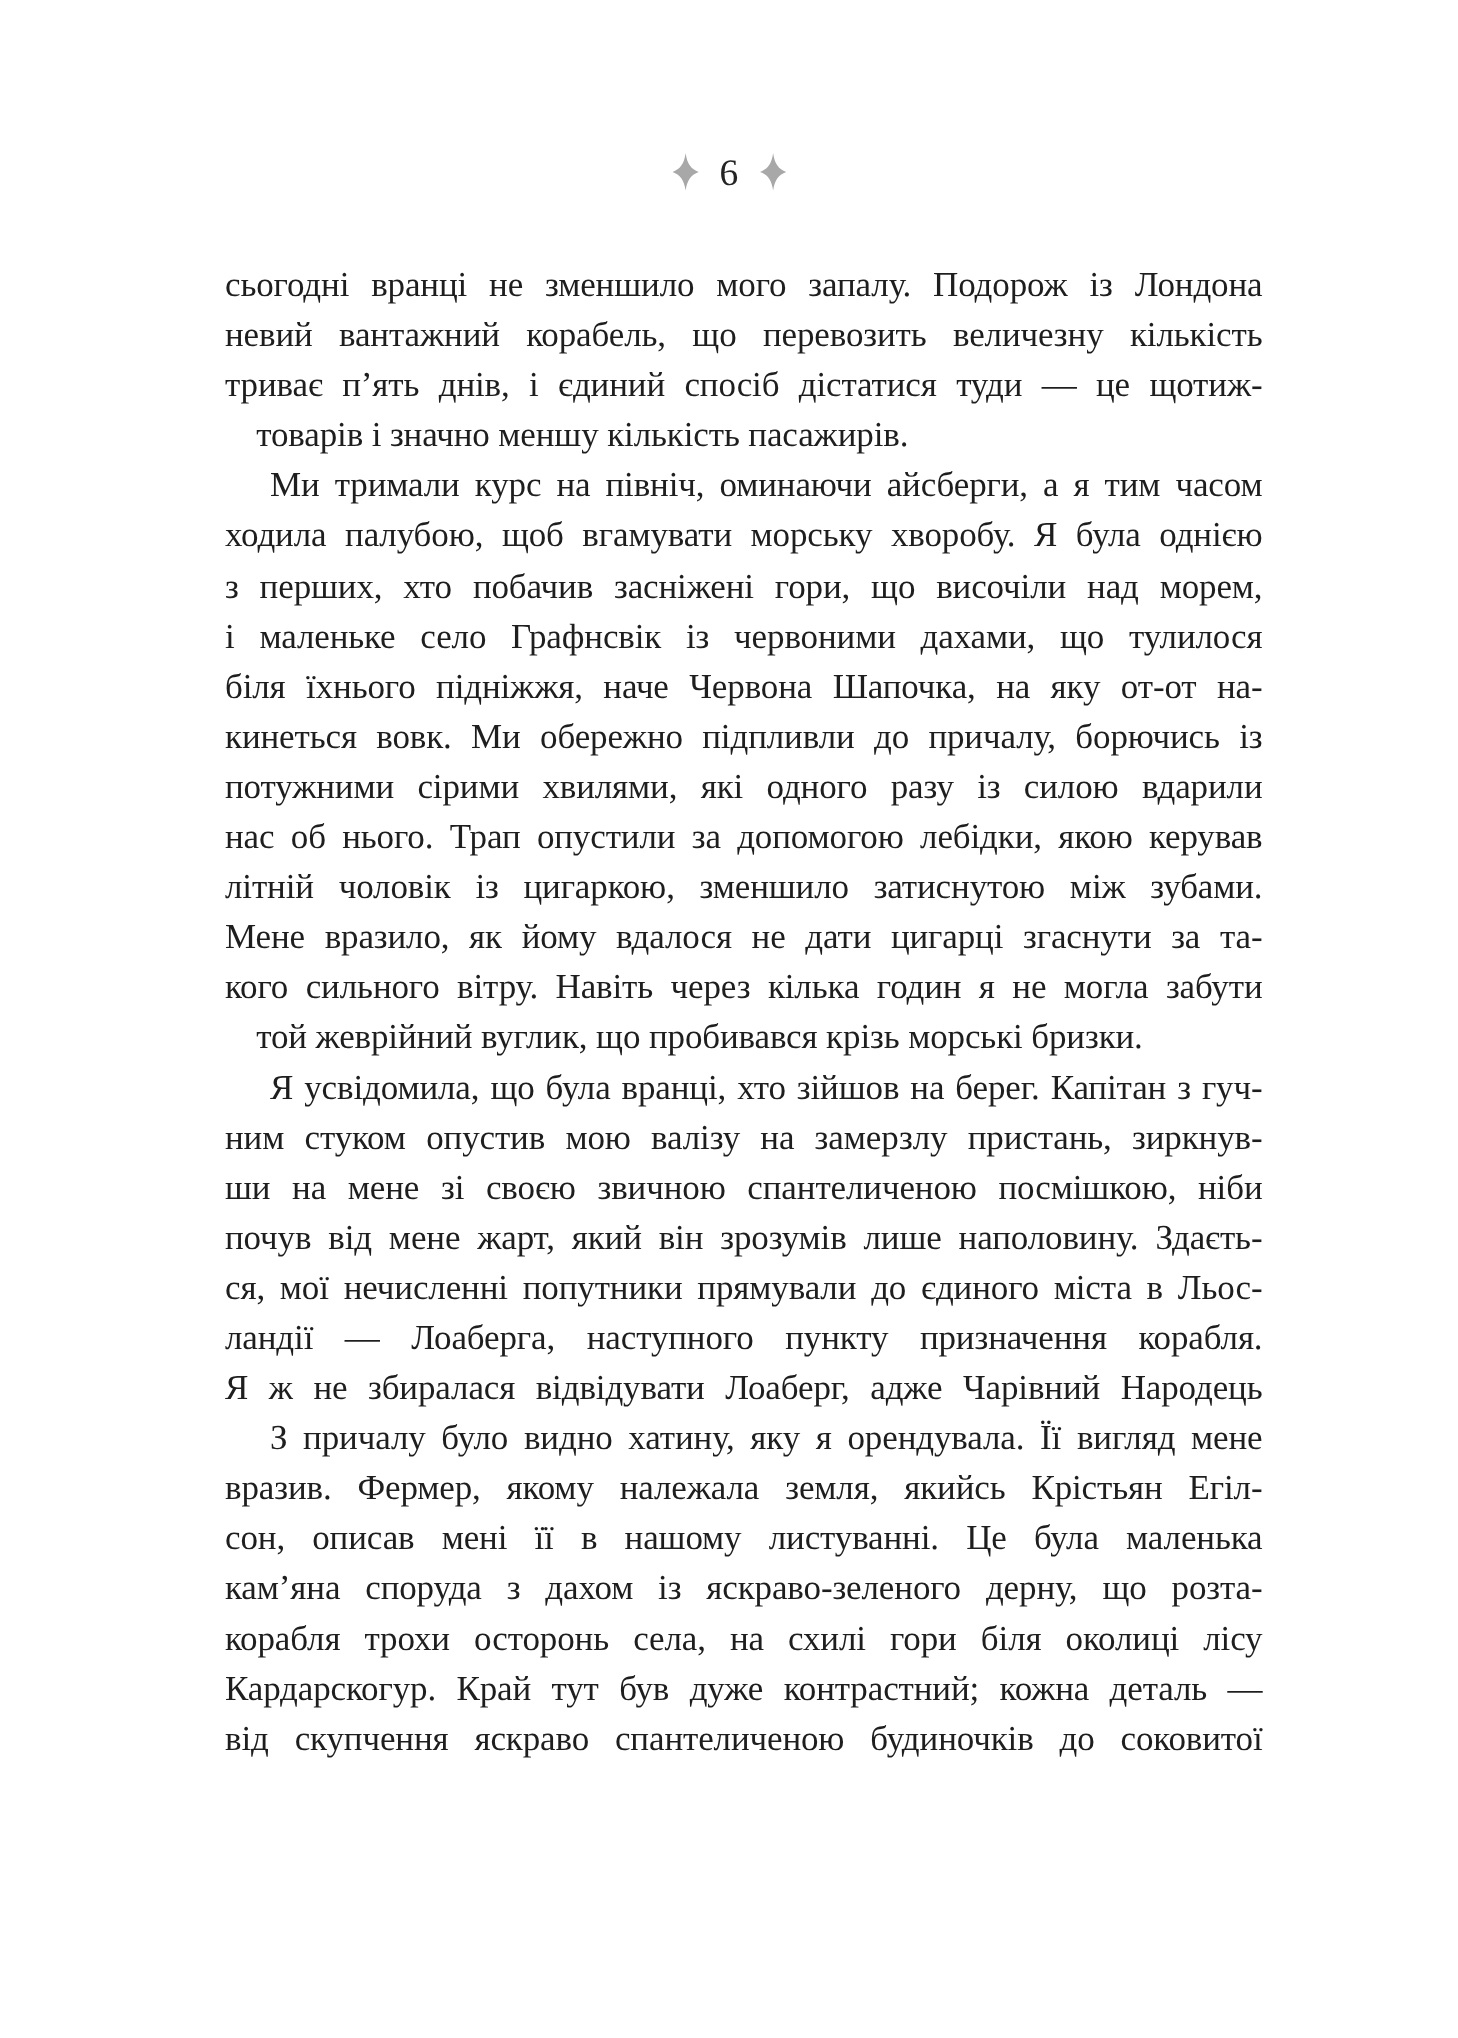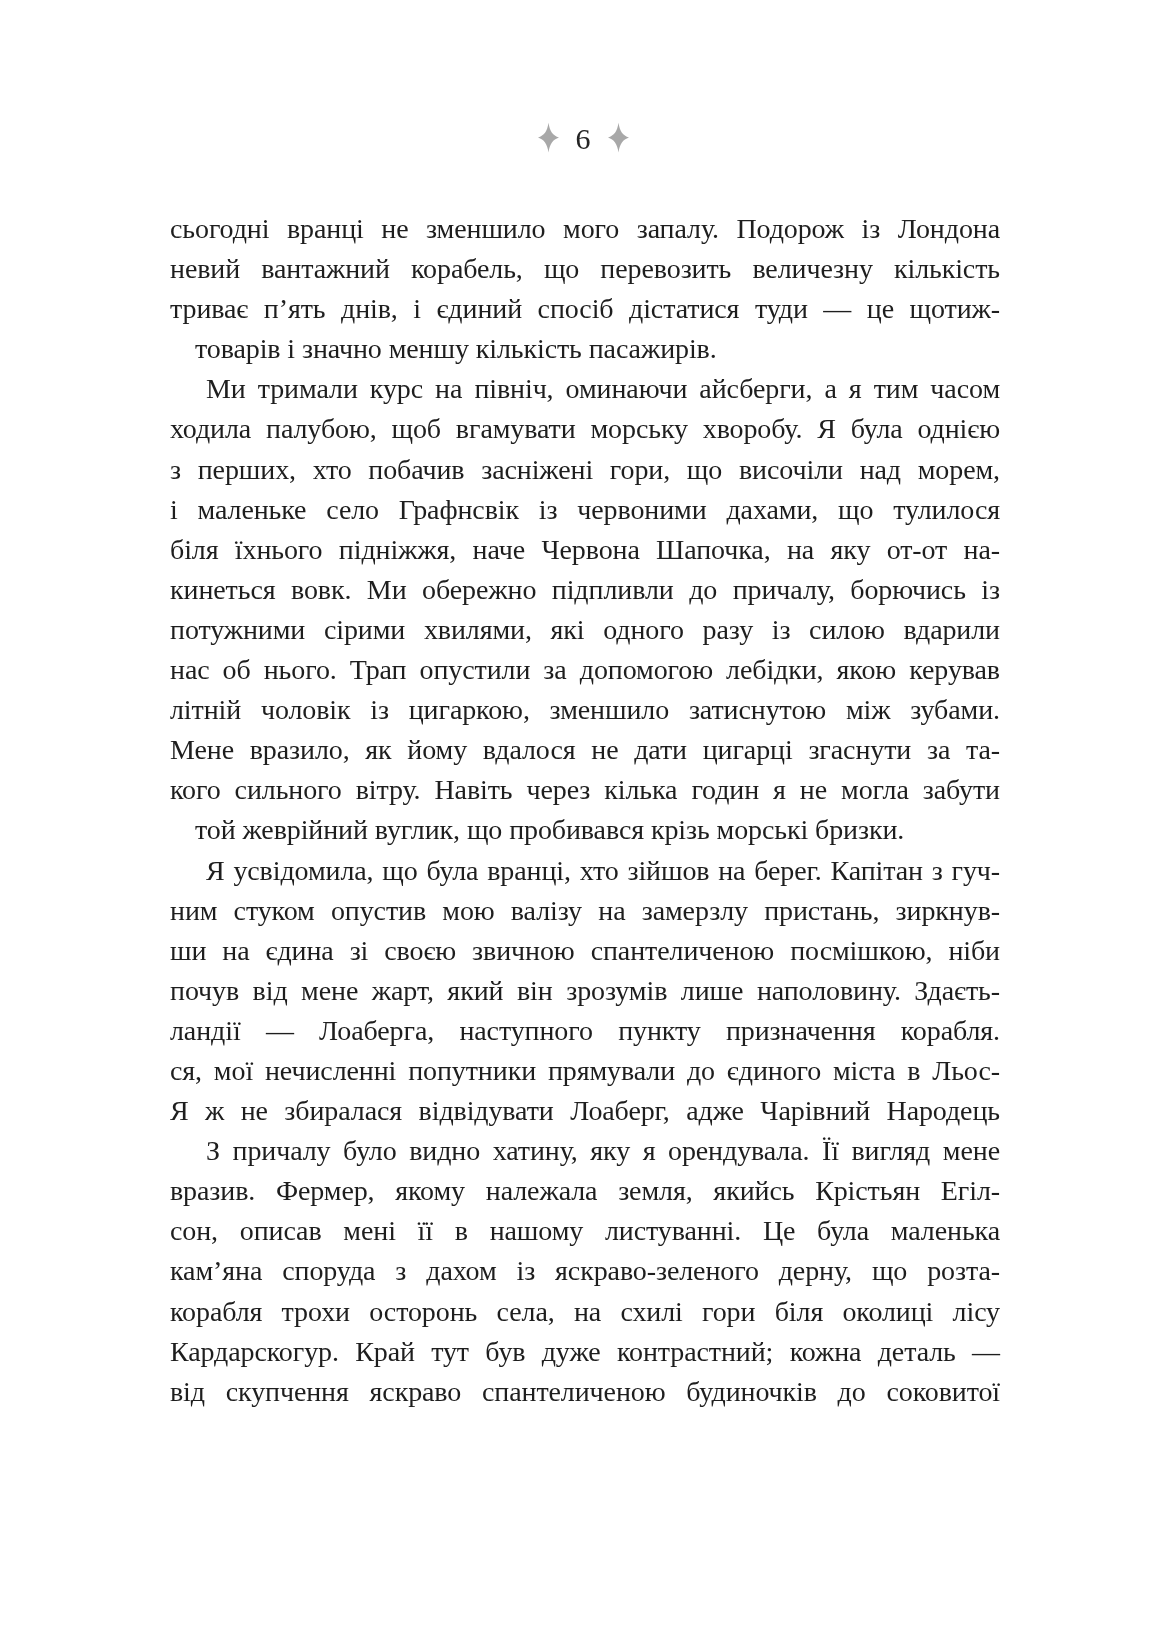--- a/index.html
+++ b/index.html
@@ -24,21 +24,21 @@
   }
   .page-number {
     font-size: 30px;
     line-height: 1;
     color: #242424;
     padding-top: 3px;
   }
   .star { width: 21px; height: 31px; display: block; }
   .page-body {
     position: absolute;
-    left: 170px;
+    left: 180px;
     top: 209px;
     width: 830px;
     font-size: 28px;
     line-height: 40.1px;
     letter-spacing: -0.1px;
   }
   .line {
     text-align: justify;
     text-align-last: justify;
   }
@@ -73,24 +73,24 @@
       <div class="line"><span>біля їхнього підніжжя, наче Червона Шапочка, на яку от-от на-</span></div>
       <div class="line"><span>кинеться вовк. Ми обережно підпливли до причалу, борючись із</span></div>
       <div class="line"><span>потужними сірими хвилями, які одного разу із силою вдарили</span></div>
       <div class="line"><span>нас об нього. Трап опустили за допомогою лебідки, якою керував</span></div>
       <div class="line"><span>літній чоловік із цигаркою, зменшило затиснутою між зубами.</span></div>
       <div class="line"><span>Мене вразило, як йому вдалося не дати цигарці згаснути за та-</span></div>
       <div class="line"><span>кого сильного вітру. Навіть через кілька годин я не могла забути</span></div>
       <div class="line lastline"><span>той жеврійний вуглик, що пробивався крізь морські бризки.</span></div>
       <div class="line indent"><span>Я усвідомила, що була вранці, хто зійшов на берег. Капітан з </span><span class="it">гуч-</span></div>
       <div class="line"><span class="it">ним стуком</span><span> опустив мою валізу на замерзлу пристань, зиркнув-</span></div>
-      <div class="line"><span>ши на єдина зі своєю звичною спантеличеною посмішкою, ніби</span></div>
+      <div class="line"><span>ши на мене зі своєю звичною спантеличеною посмішкою, ніби</span></div>
       <div class="line"><span>почув від мене жарт, який він зрозумів лише наполовину. Здаєть-</span></div>
+      <div class="line"><span>ся, мої нечисленні попутники прямували до єдиного міста в Льос-</span></div>
       <div class="line"><span>ландії — Лоаберга, наступного пункту призначення корабля.</span></div>
-      <div class="line"><span>ся, мої нечисленні попутники прямували до єдиного міста в Льос-</span></div>
       <div class="line"><span>Я ж не збиралася відвідувати Лоаберг, адже Чарівний Народець</span></div>
       <div class="line indent"><span>З причалу було видно хатину, яку я орендувала. Її вигляд мене</span></div>
       <div class="line"><span>вразив. Фермер, якому належала земля, якийсь Крістьян Егіл-</span></div>
       <div class="line"><span>сон, описав мені її в нашому листуванні. Це була маленька</span></div>
       <div class="line"><span>кам’яна споруда з дахом із яскраво-зеленого дерну, що розта-</span></div>
       <div class="line"><span>корабля трохи осторонь села, на схилі гори біля околиці лісу</span></div>
       <div class="line"><span>Кардарскогур. Край тут був дуже контрастний; кожна деталь —</span></div>
       <div class="line"><span>від скупчення яскраво спантеличеною будиночків до соковитої</span></div>
     </section>
 

